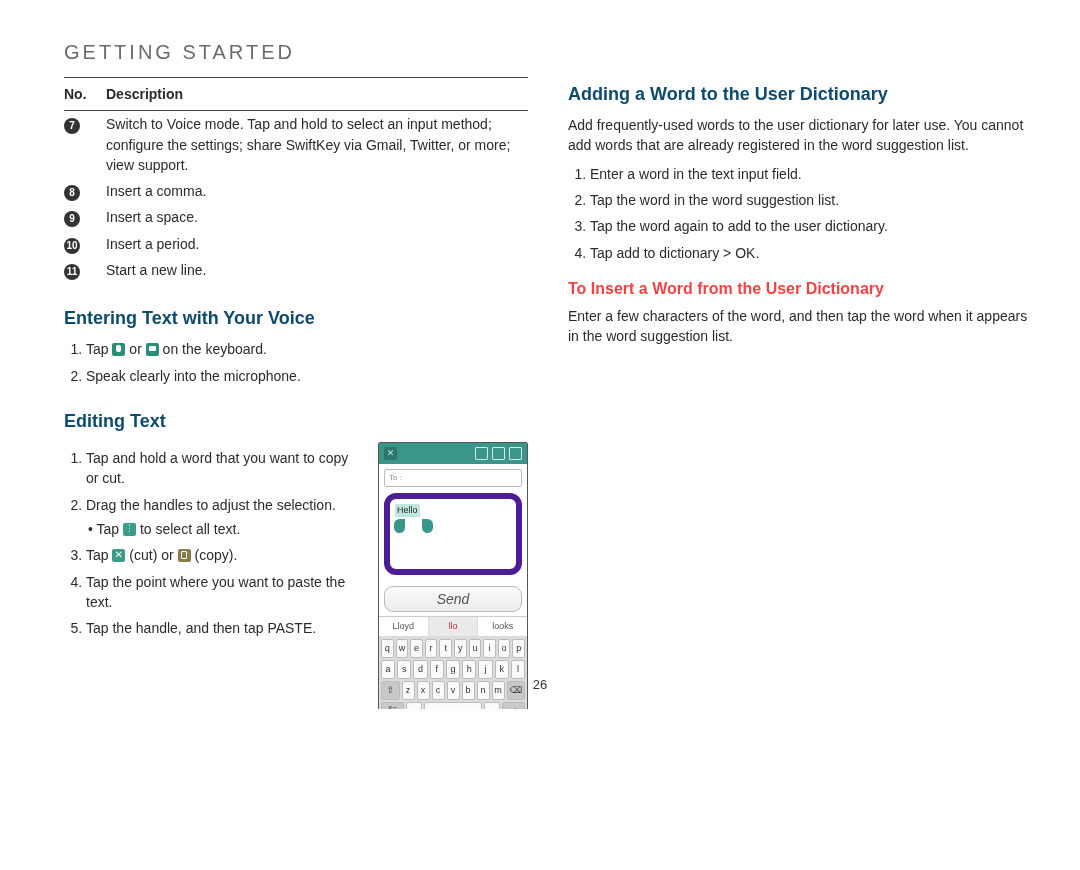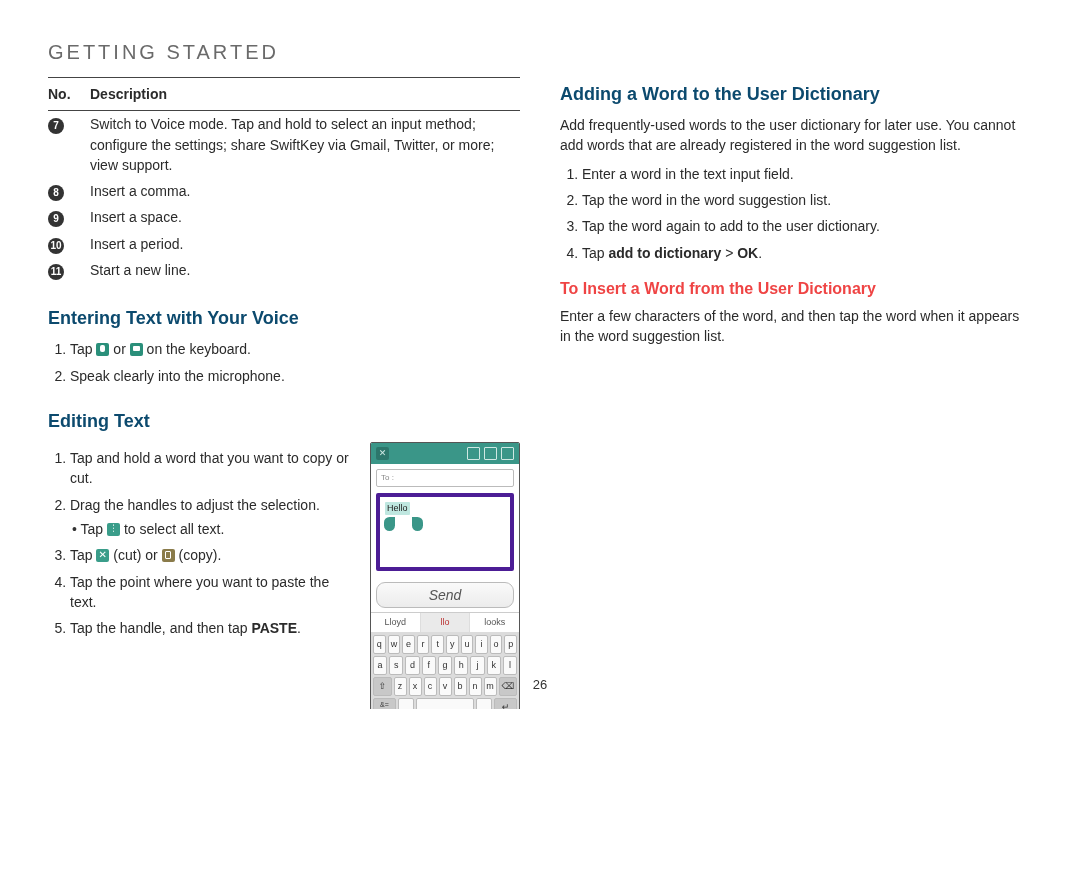--- a/index.html
+++ b/index.html
@@ -8,21 +8,21 @@
     background: #fff;
     font-family: "Helvetica Neue", Helvetica, Arial, sans-serif;
     color: #2b2b2b;
     font-size: 14px;
     line-height: 1.45;
   }
   .page {
     width: 1080px;
     height: 709px;
     box-sizing: border-box;
-    padding: 38px 48px 20px 48px;
+    padding: 38px 48px 20px 64px;
     position: relative;
   }
   .section-title {
     font-size: 20px;
     letter-spacing: 3px;
     color: #6a6a6a;
     font-weight: 300;
     margin-bottom: 10px;
     text-transform: uppercase;
   }
@@ -184,22 +184,22 @@
   }
   .phone .tofield {
     border: 1px solid #bbb;
     border-radius: 2px;
     padding: 2px 4px;
     font-size: 8px;
     color: #888;
     margin-bottom: 6px;
   }
   .phone .body {
-    border: 4px solid #4c1d95;
-    border-radius: 2px;
+    border: 6px solid #4c1d95;
+    border-radius: 12px;
     padding: 5px;
     height: 60px;
     position: relative;
   }
   .phone .sel {
     background: #bfe7e0;
     color: #222;
     font-size: 9px;
     padding: 0 2px;
     border-radius: 1px;
@@ -265,21 +265,21 @@
   }
   .phone .key.wide { flex: 1.5; }
   .phone .key.sp { background: #c8c8c8; }
   .phone .nav {
     background: #111;
     display: flex;
     justify-content: space-around;
     padding: 3px 0;
   }
   .phone .nav span { color: #999; font-size: 11px; }
-  .bold { font-weight: 700; margin-top: 36px; }
+  .bold { font-weight: 400; margin-top: 36px; }
   .footer-pg {
     position: absolute;
     bottom: 14px;
     left: 0; right: 0;
     text-align: center;
     font-size: 13px;
     color: #333;
   }
 </style>
 </head>

